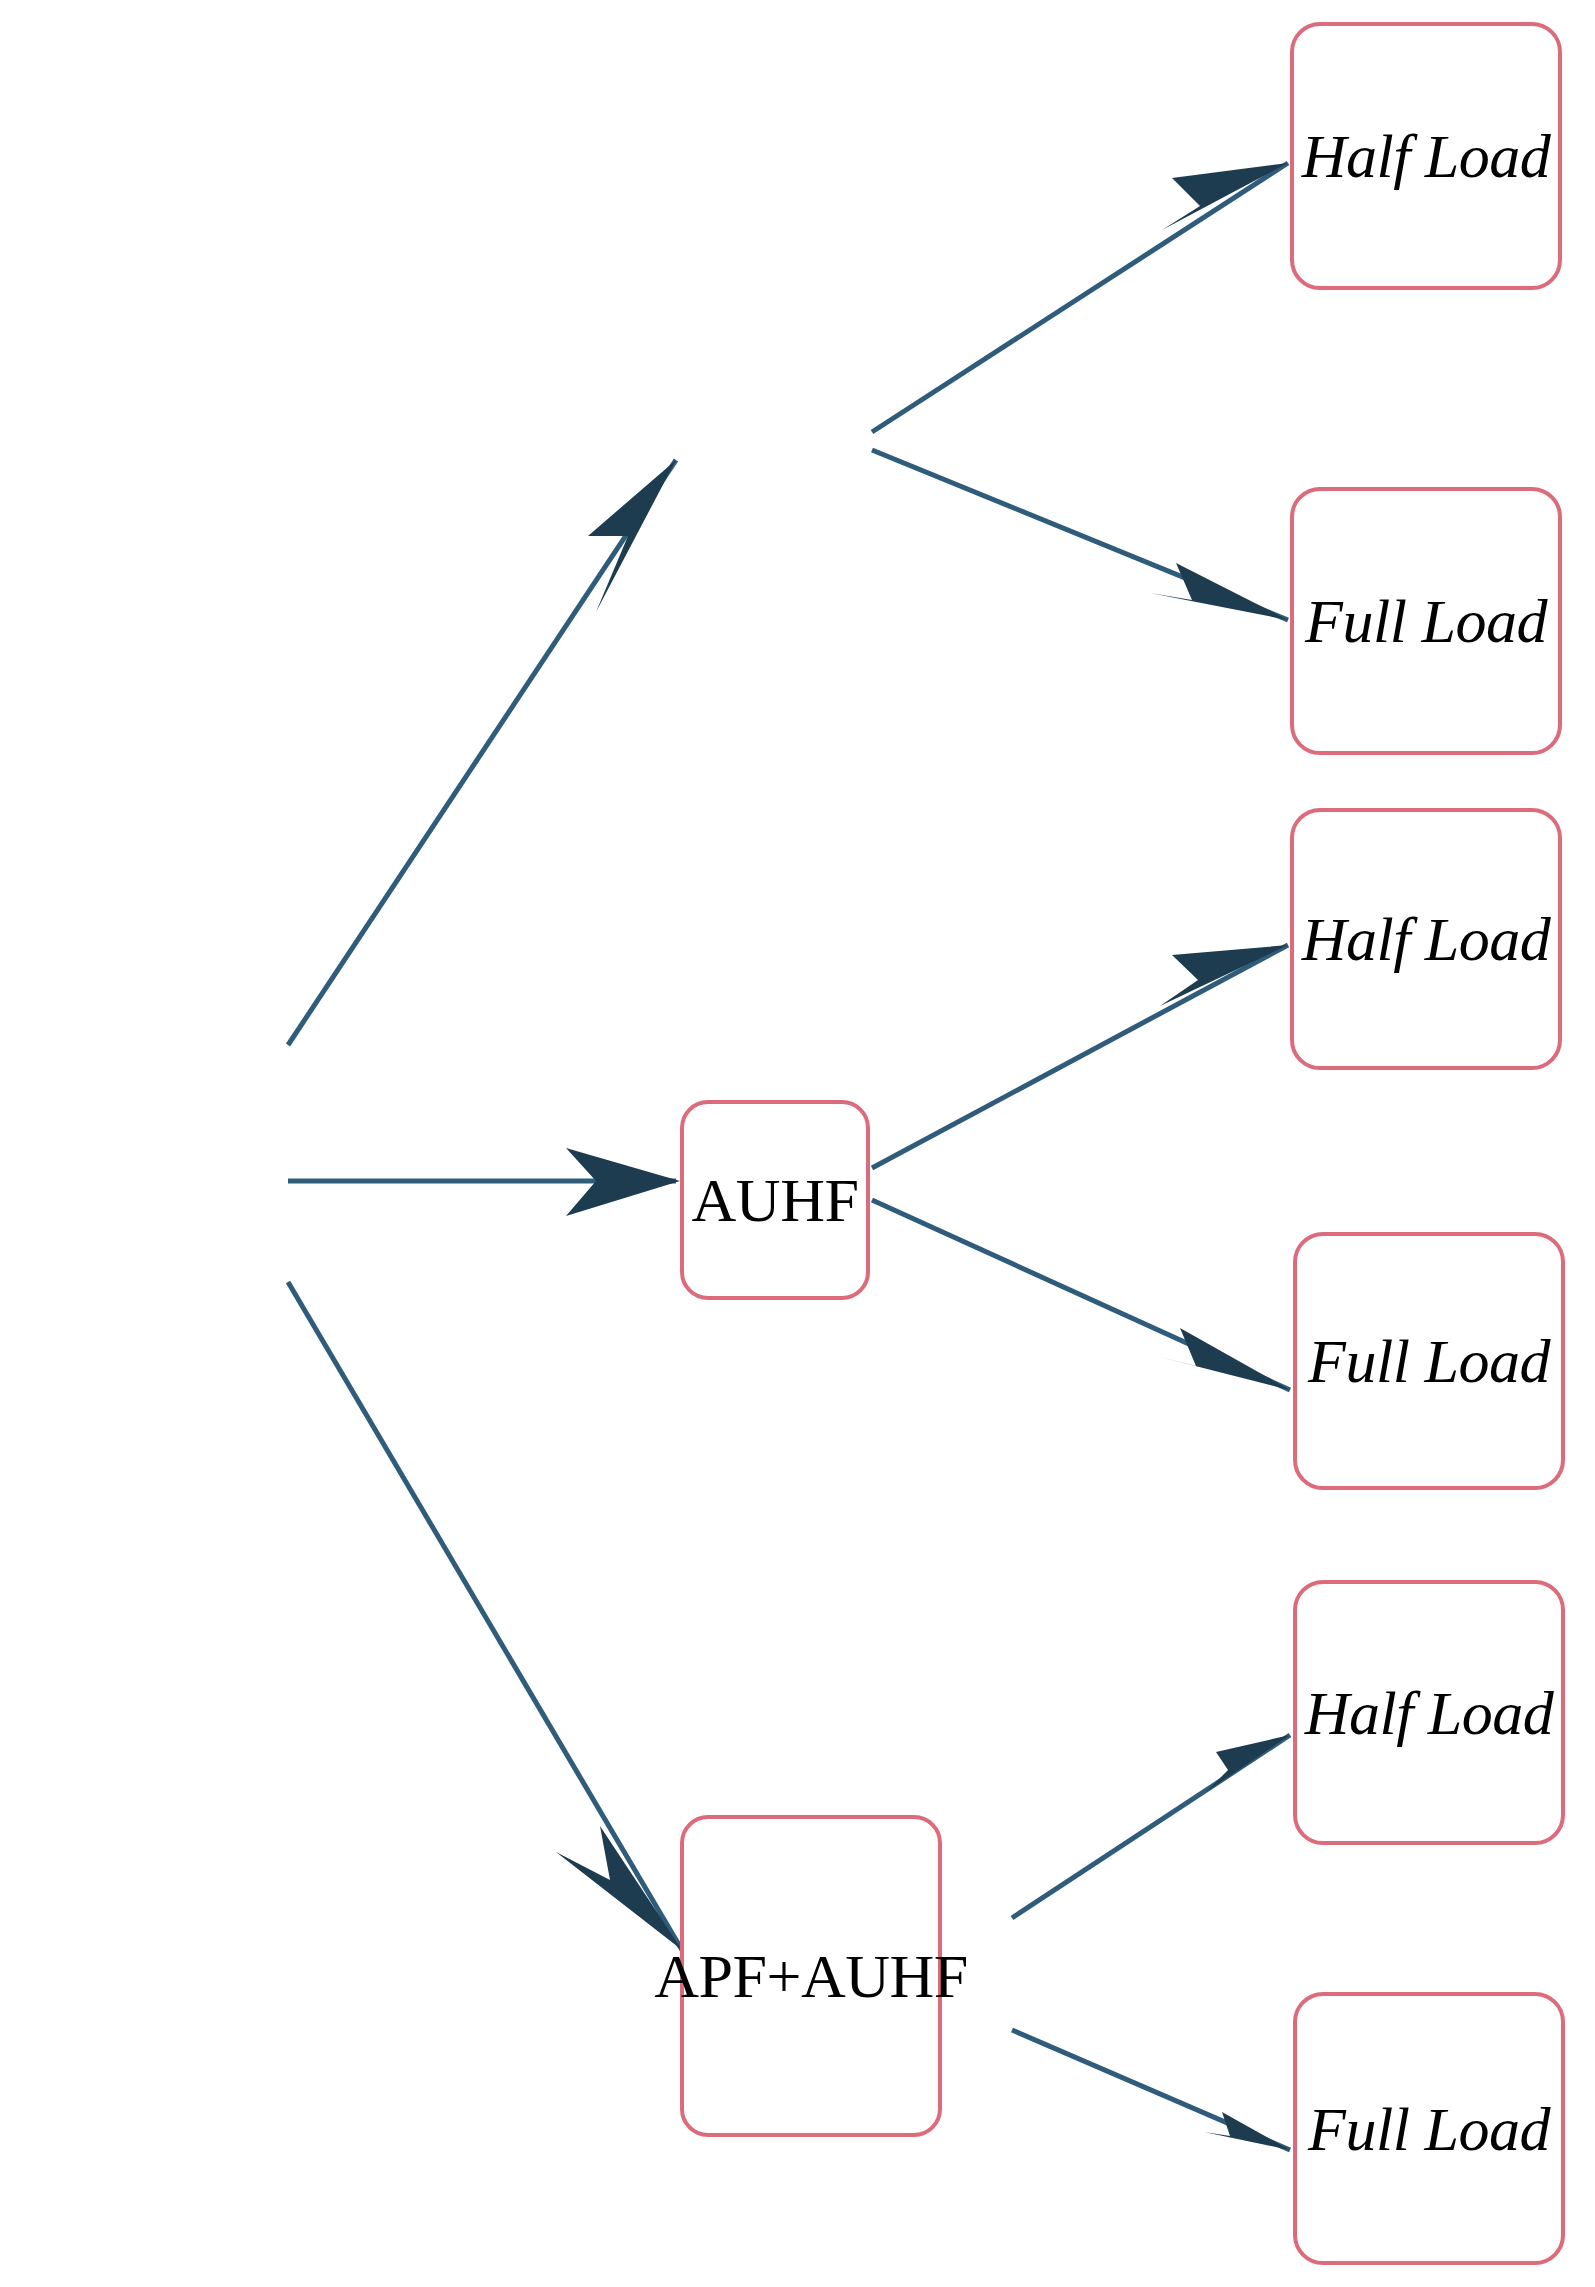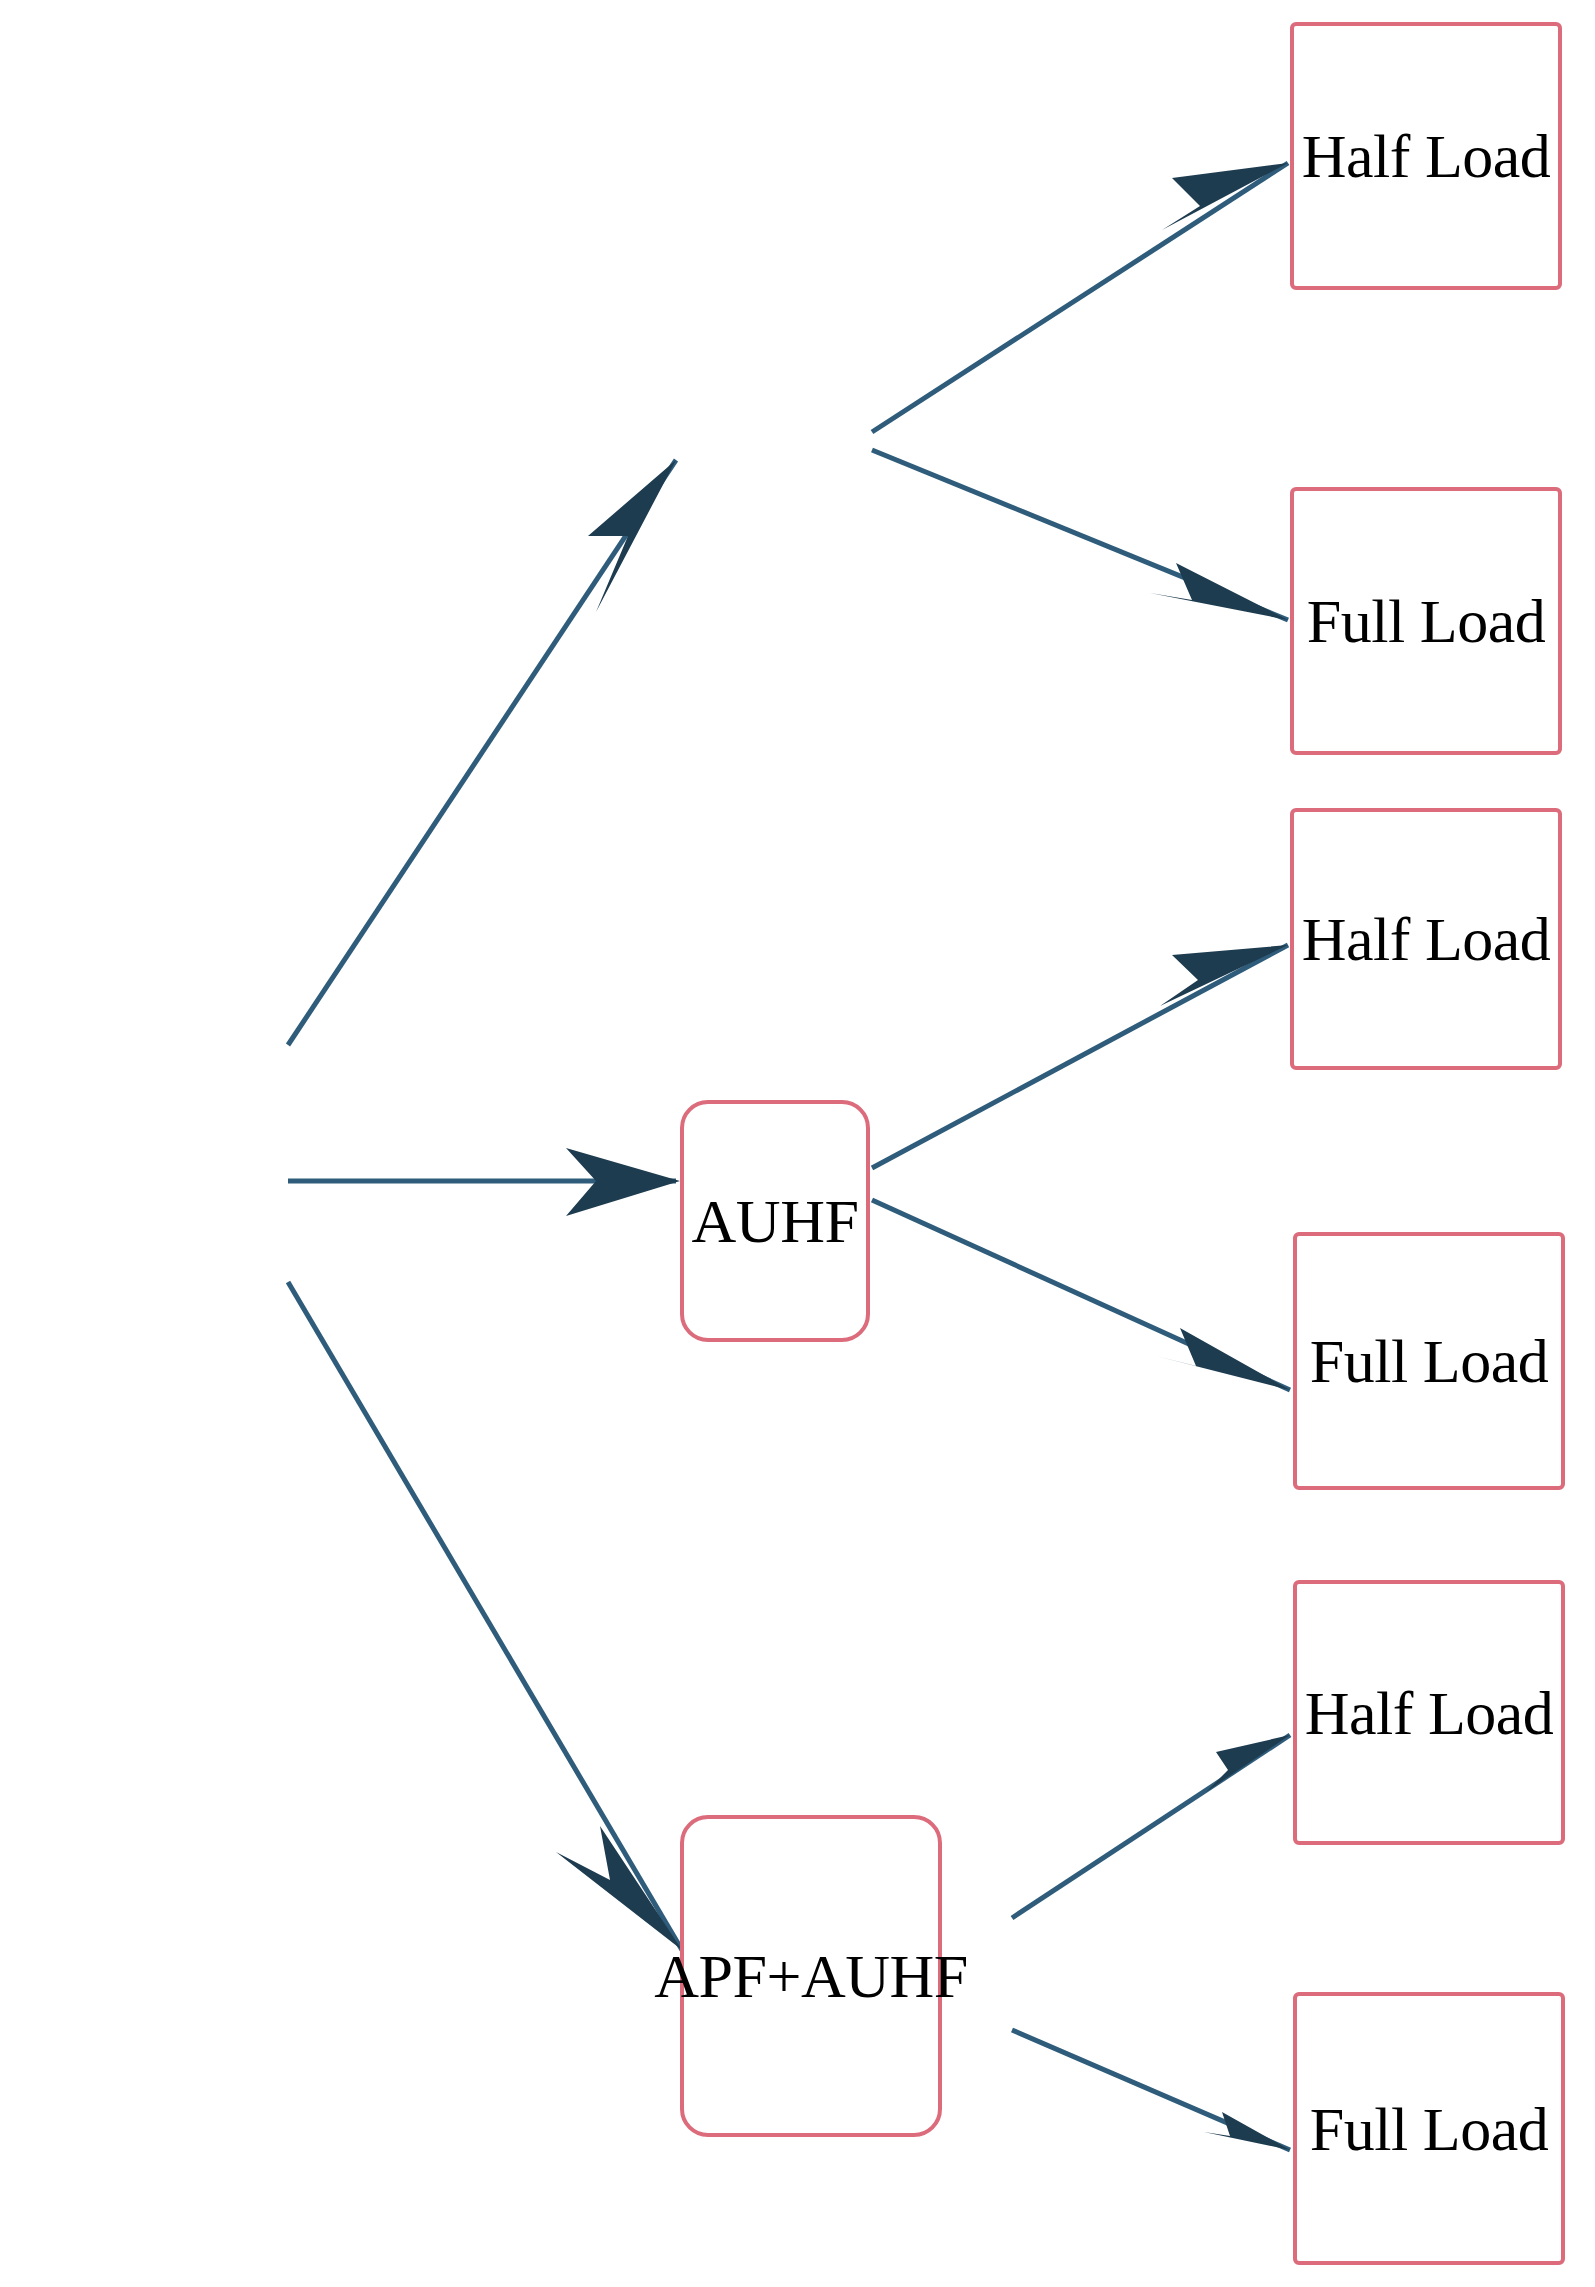--- a/index.html
+++ b/index.html
@@ -44,21 +44,22 @@
   }
   .node.root {
     border-color: #6BA3C4;
     border-radius: 26px;
   }
   .node.proc {
     border-color: #DC6B7C;
   }
   .node.leaf {
     border-color: #DC6B7C;
-    border-radius: 6px;
+    border-radius: 30px;
+    font-style: italic;
   }
   .node.leaf .node-label,
   .node.proc .node-label,
   .node.root .node-label {
     position: relative;
   }
 </style>
 </head>
 <body>
 
@@ -107,21 +108,21 @@
     </g>
 
     <g>
       <line x1="1012" y1="2030" x2="1290" y2="2150" stroke="#2E5C7A" stroke-width="5"></line>
       <polygon points="1290,2150 1204,2132 1230,2136 1222,2112" fill="#1E3C50"></polygon>
     </g>
   </svg>
 
 
 
-  <div class="node proc" style="left:680px; top:1100px; width:190px; height:242px;text-align:right;">
+  <div class="node proc" style="left:680px; top:1100px; width:190px; height:200px;text-align:right;">
     <span class="node-label" style="font-size:62px;">AUHF</span>
   </div>
 
   <div class="node proc" style="left:680px; top:1815px; width:262px; height:322px;">
     <span class="node-label" style="font-size:62px;">APF+AUHF</span>
   </div>
 
   <div class="node leaf" style="left:1290px; top:22px; width:272px; height:268px;">
     <span class="node-label" style="font-size:62px;">Half Load</span>
   </div>

